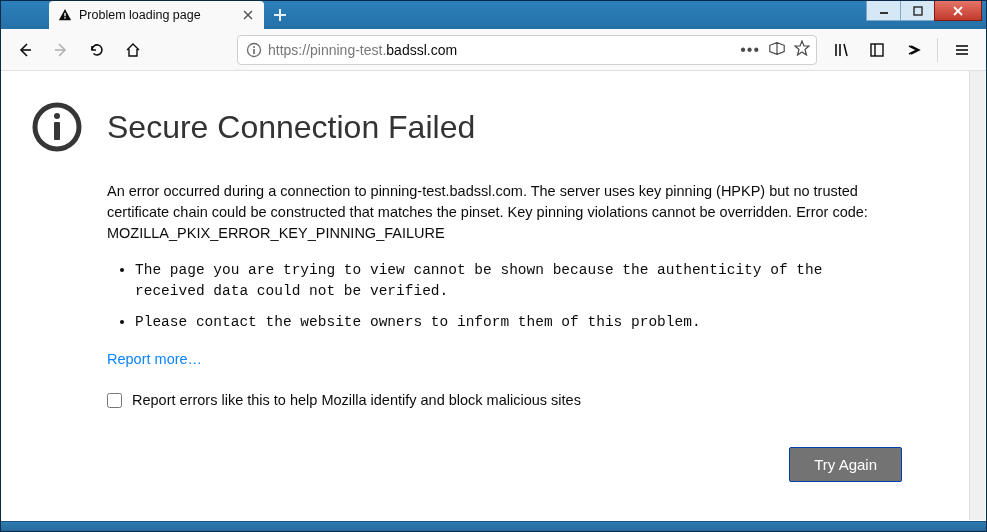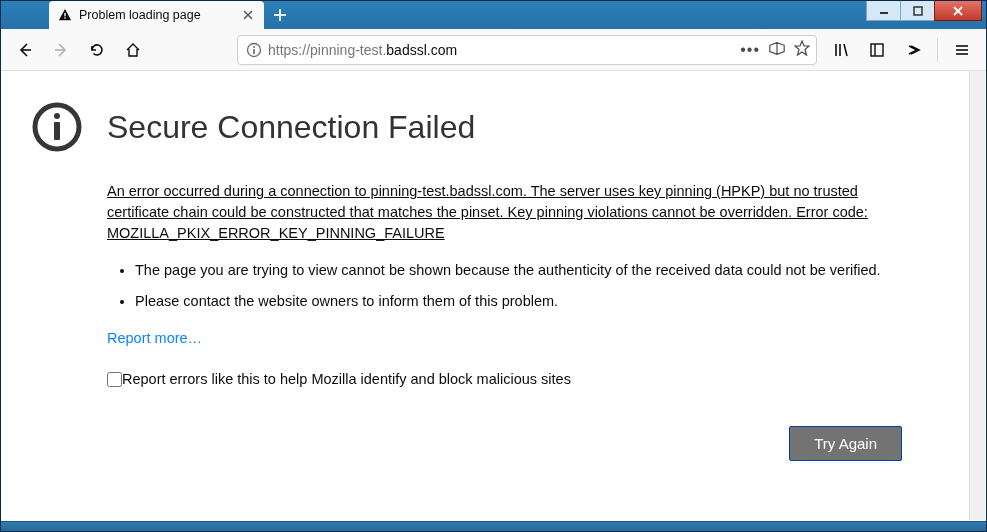--- a/index.html
+++ b/index.html
@@ -64,25 +64,25 @@
 
   
   .content {
     flex:1; background:#fff; overflow:auto; padding: 30px 64px 24px 30px;
     color:#0c0c0d; font-size:14.5px; line-height:1.45;
   }
   .err-head { display:flex; align-items:center; gap:24px; margin-bottom:28px; }
   .err-icon { width:52px; height:52px; flex:0 0 52px;}
   .err-title { font-size:32px; font-weight:300; color:#333; }
   .err-body { margin-left:76px; }
-  .err-desc { margin-bottom:16px; max-width: 780px; text-decoration: underline;}
-  .err-list { list-style:disc; padding-left:28px; margin-bottom:16px; max-width: 780px;}
+  .err-desc { margin-bottom:16px; max-width: 780px;}
+  .err-list { list-style:disc; padding-left:28px; margin-bottom:16px; max-width: 780px; font-family: Liberation Mono, monospace;}
   .err-list li { margin-bottom:10px; }
   .learn { color:#0a84ff; text-decoration:none; display:inline-block; margin-bottom:20px; cursor:pointer;}
-  .report { display:flex; align-items:center; margin-bottom:36px;}
+  .report { display:flex; align-items:center; gap:10px; margin-bottom:36px;}
   .report input[type=checkbox]{ width:15px; height:15px; }
   .try { display:flex; justify-content:flex-end; padding-right: 20px;}
   .try button {
     background:#737373; color:#fff; border:1px solid #003eaa; border-radius:2px;
     padding:8px 24px; font-size:15px; cursor:pointer;
   }
 
   
   .bottombar { height:10px; background: linear-gradient(#2f7bb0,#276a9a); border-top:1px solid #1d5480;}
   

